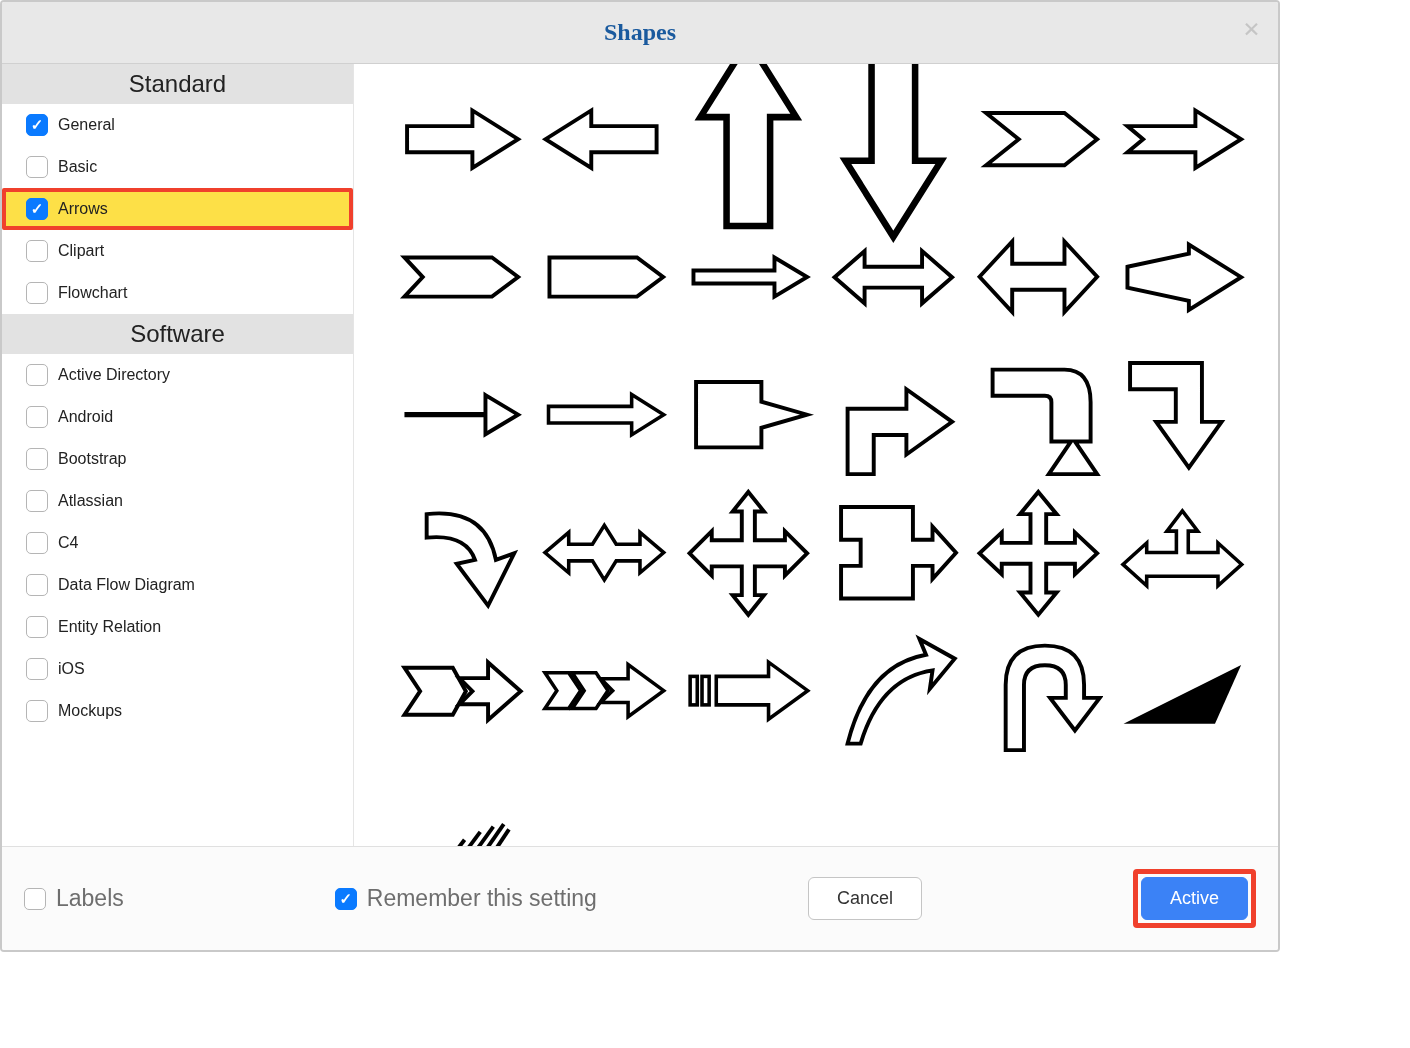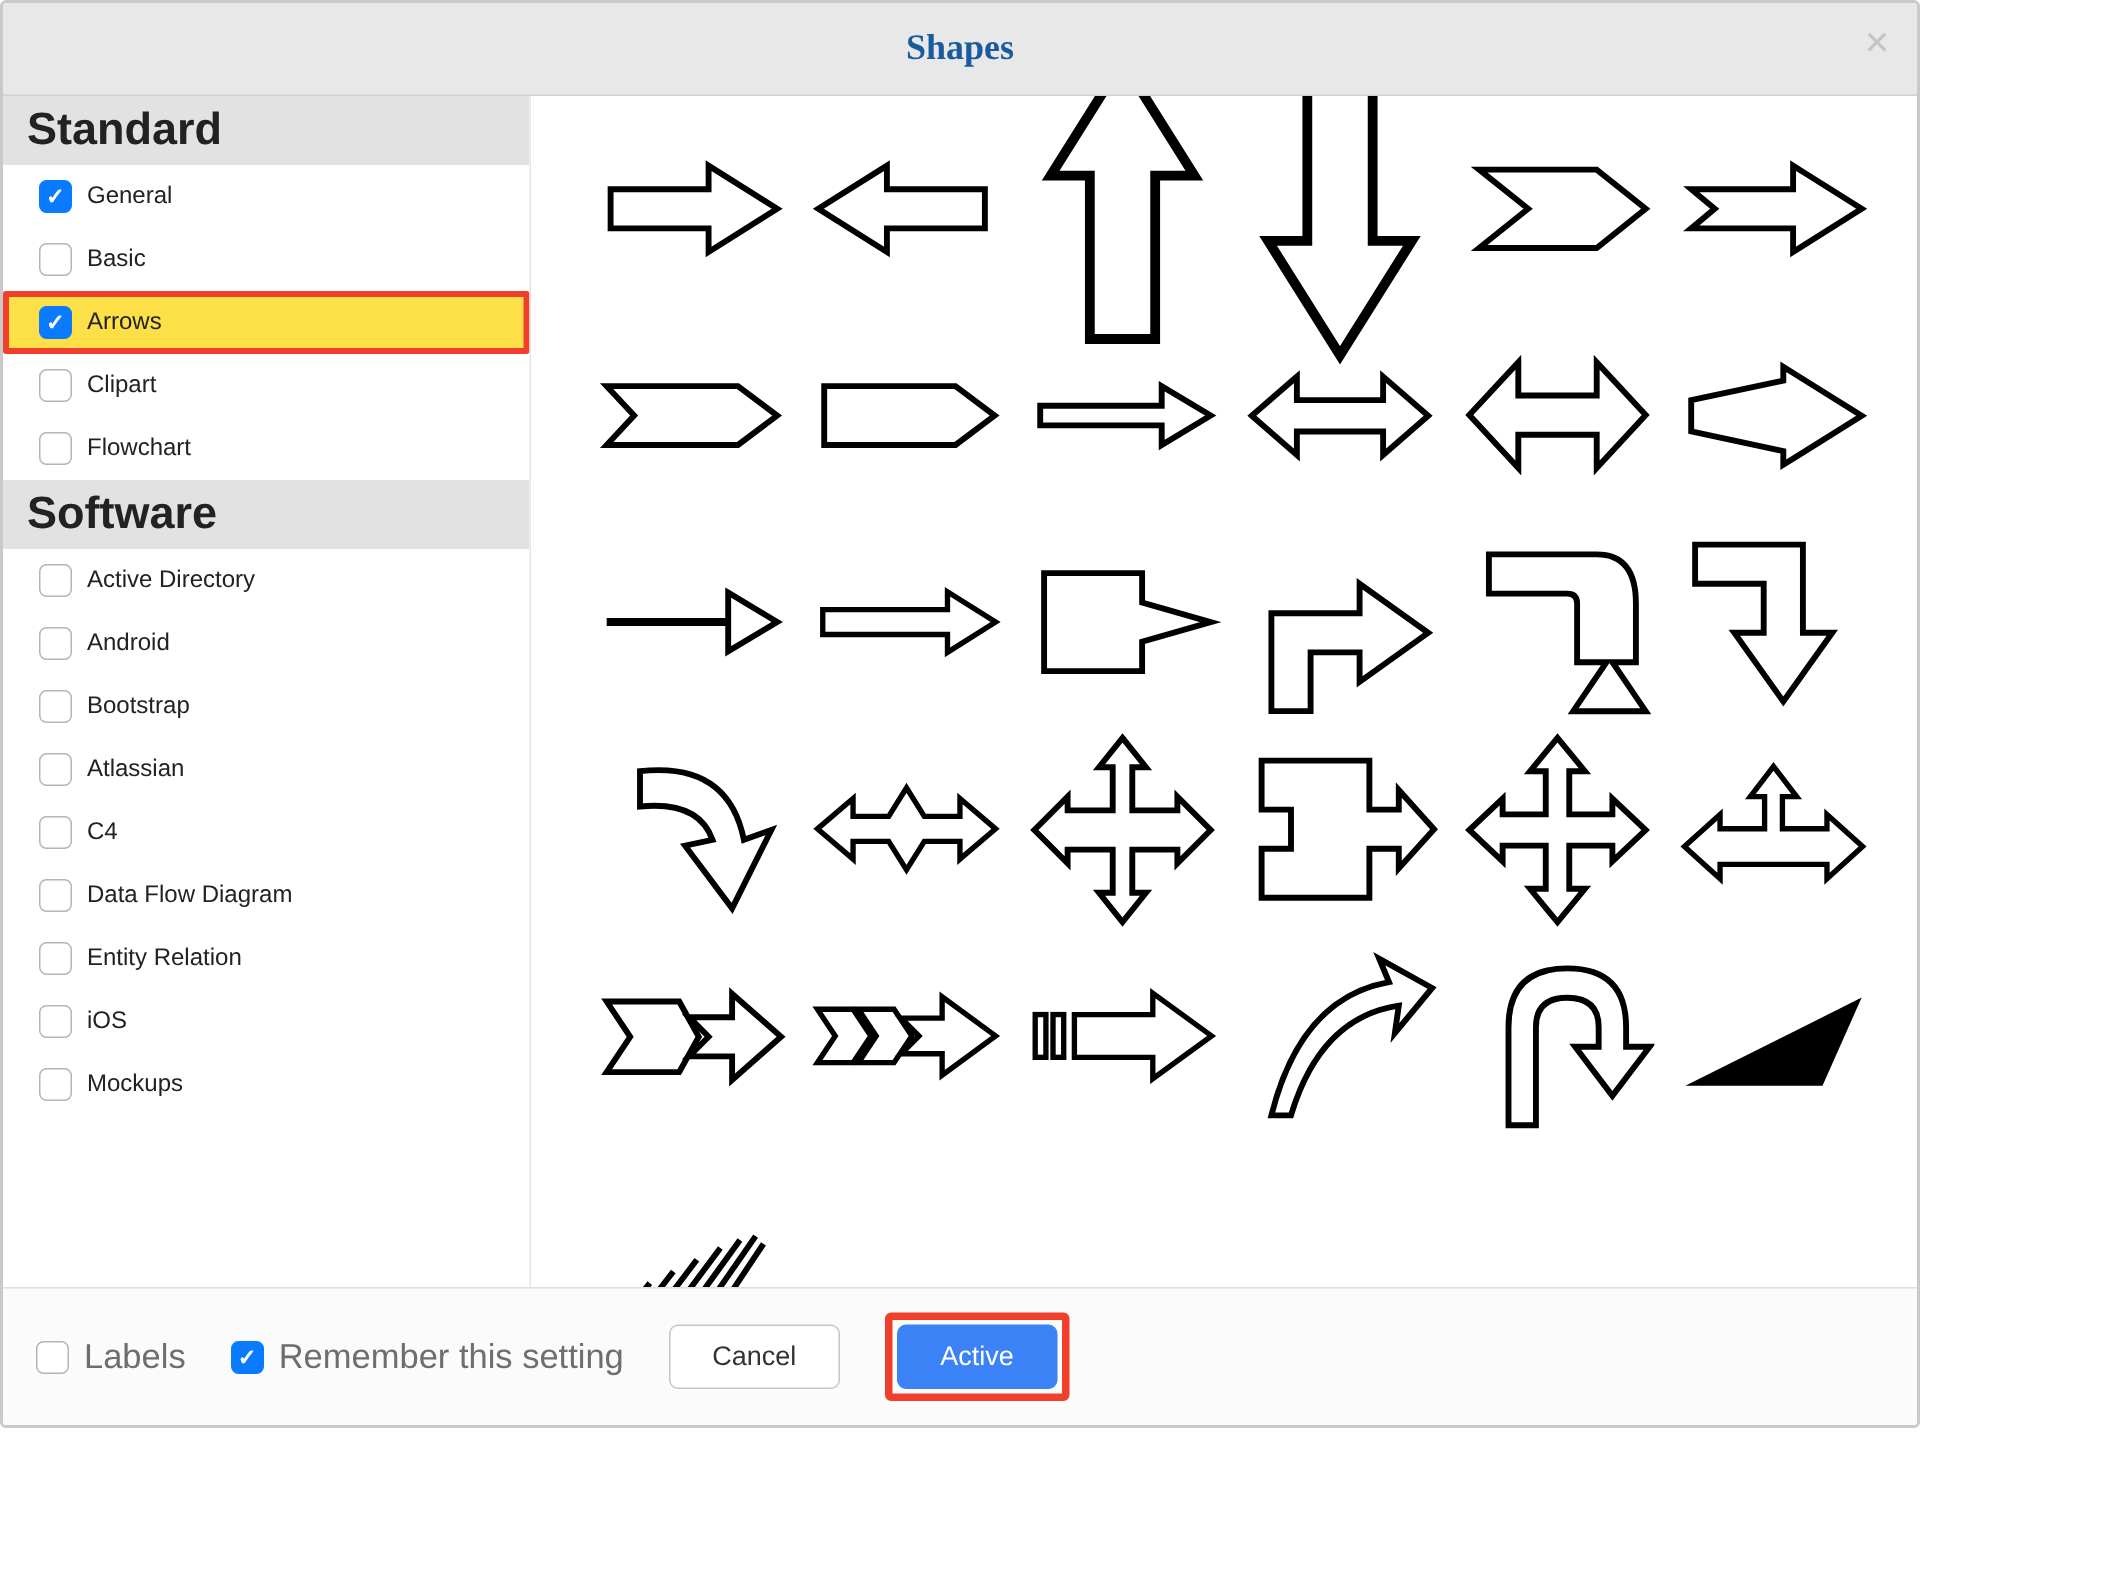--- a/index.html
+++ b/index.html
@@ -50,23 +50,24 @@
     border-right: 1px solid #e5e5e5;
     background: #fff;
     position: relative;
   }
   .sidebar::-webkit-scrollbar { width: 14px; }
   .sidebar::-webkit-scrollbar-thumb { background: #c8c8c8; border-radius: 7px; }
   .sidebar::-webkit-scrollbar-track { background: #f0f0f0; }
   .group-header {
     background: #e2e2e2;
     padding: 6px 16px 6px 16px;
-    font-weight: 700;
-    font-size: 30px;
+    font-weight: 400;
+    font-size: 24px;
     color: #222;
+    text-align: center;
   }
   .item {
     display: flex;
     align-items: center;
     padding: 6px 12px 6px 20px;
     font-size: 16px;
     color: #222;
     cursor: pointer;
     gap: 10px;
     border: 4px solid transparent;
@@ -113,24 +114,24 @@
   }
   .shape-cell {
     display: flex;
     align-items: center;
     justify-content: center;
     height: 110px;
   }
   .shape-cell svg { stroke: #000; stroke-width: 3; fill: #fff; }
   .footer {
     border-top: 1px solid #e0e0e0;
-    height: 92px;
-    display: flex;
-    align-items: center;
-    justify-content: flex-start;
+    height: 104px;
+    display: flex;
+    align-items: center;
+    justify-content: space-between;
     padding: 0 22px;
     gap: 30px;
     background: #fbfbfb;
   }
   .foot-chk {
     display: flex;
     align-items: center;
     gap: 10px;
     font-size: 23px;
     color: #6e6e6e;

